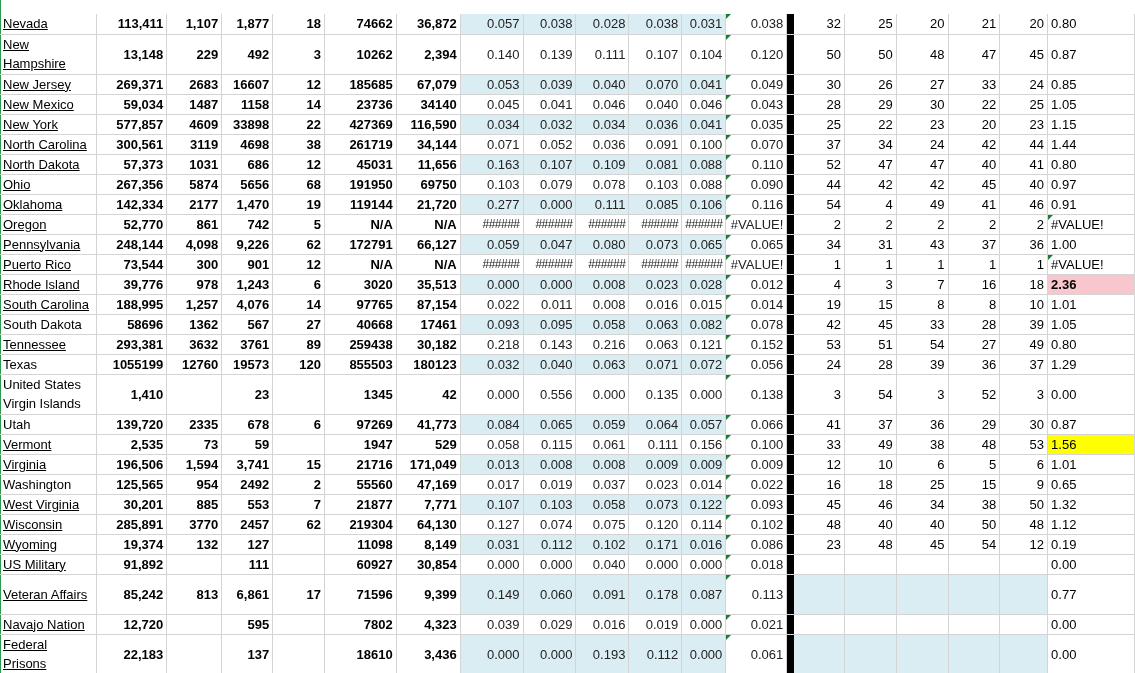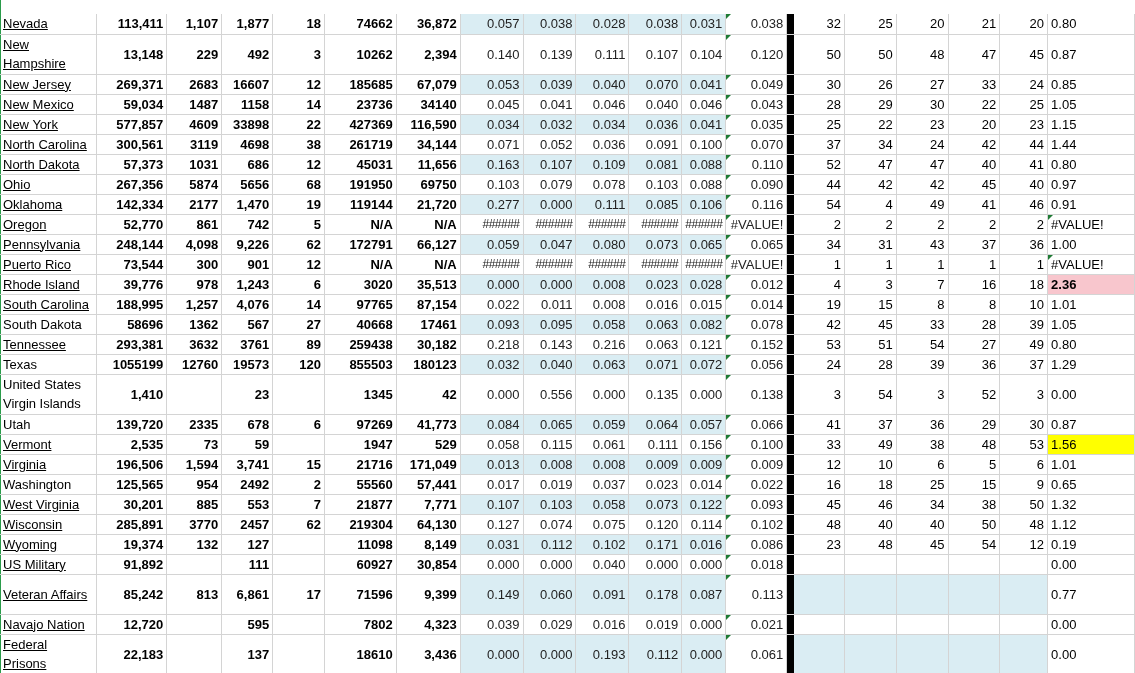--- a/index.html
+++ b/index.html
@@ -518,21 +518,21 @@
         <td><span>6</span></td>
         <td class="score"><span>1.01</span></td>
       </tr>
       <tr class="r">
         <td class="name"><span>Washington</span></td>
         <td class="b"><span>125,565</span></td>
         <td class="b"><span>954</span></td>
         <td class="b"><span>2492</span></td>
         <td class="b"><span>2</span></td>
         <td class="b"><span>55560</span></td>
-        <td class="b"><span>57,441</span></td>
+        <td class="b"><span>47,169</span></td>
         <td class="rate"><span>0.017</span></td>
         <td class="rate"><span>0.019</span></td>
         <td class="rate"><span>0.037</span></td>
         <td class="rate"><span>0.023</span></td>
         <td class="rate "><span>0.014</span></td>
         <td class="avg tri"><span>0.022</span></td>
         <td class="bar"></td>
         <td><span>16</span></td>
         <td><span>18</span></td>
         <td><span>25</span></td>

